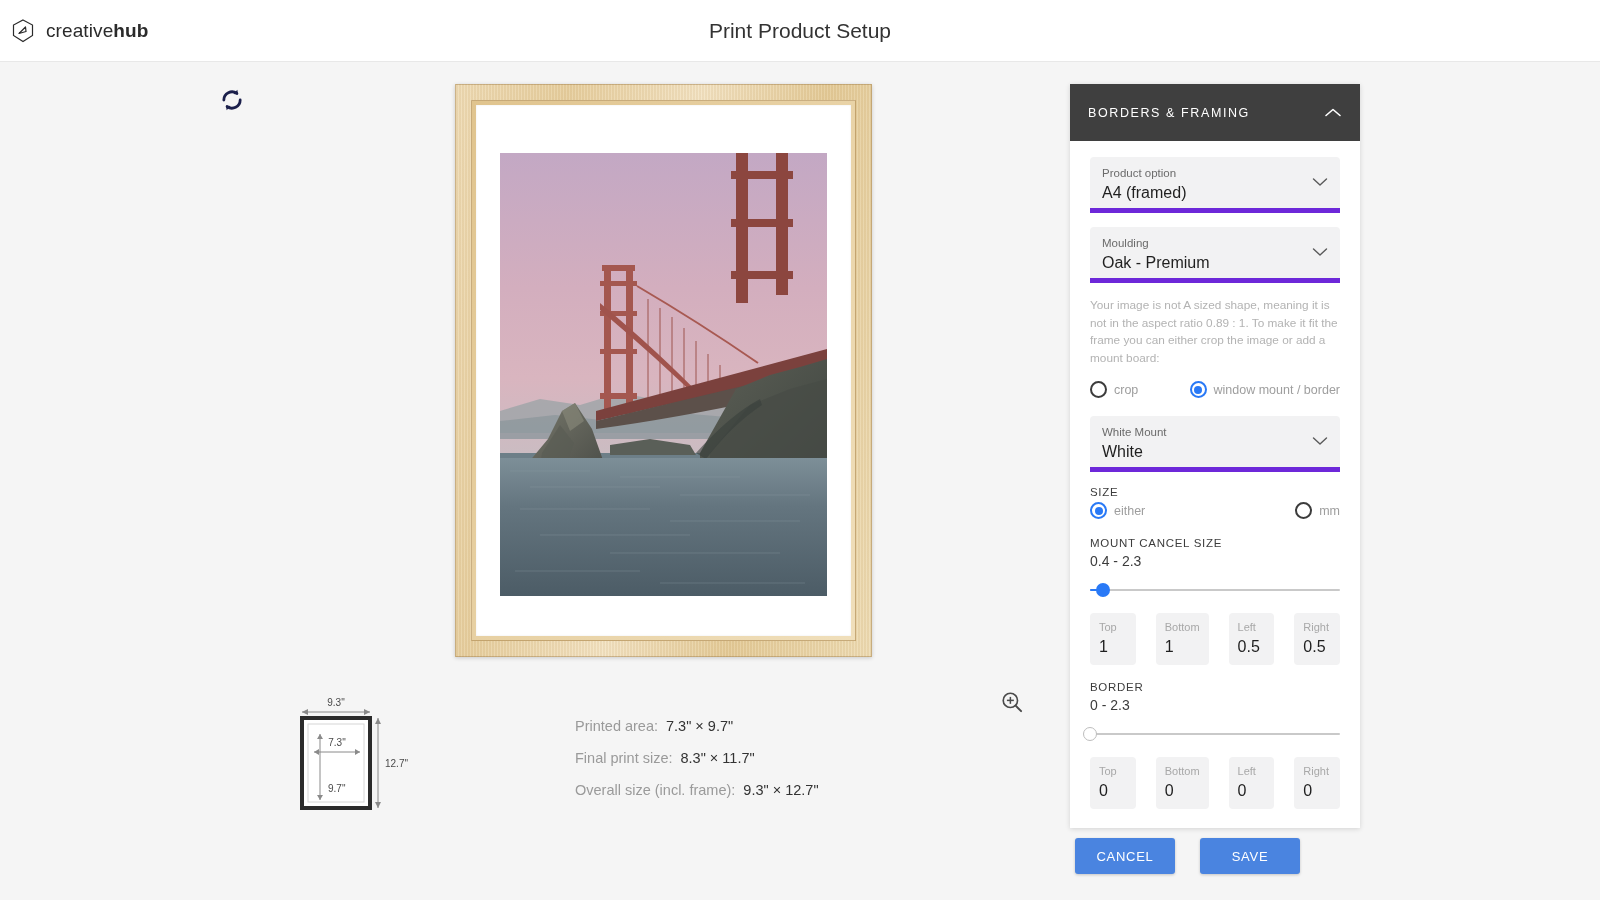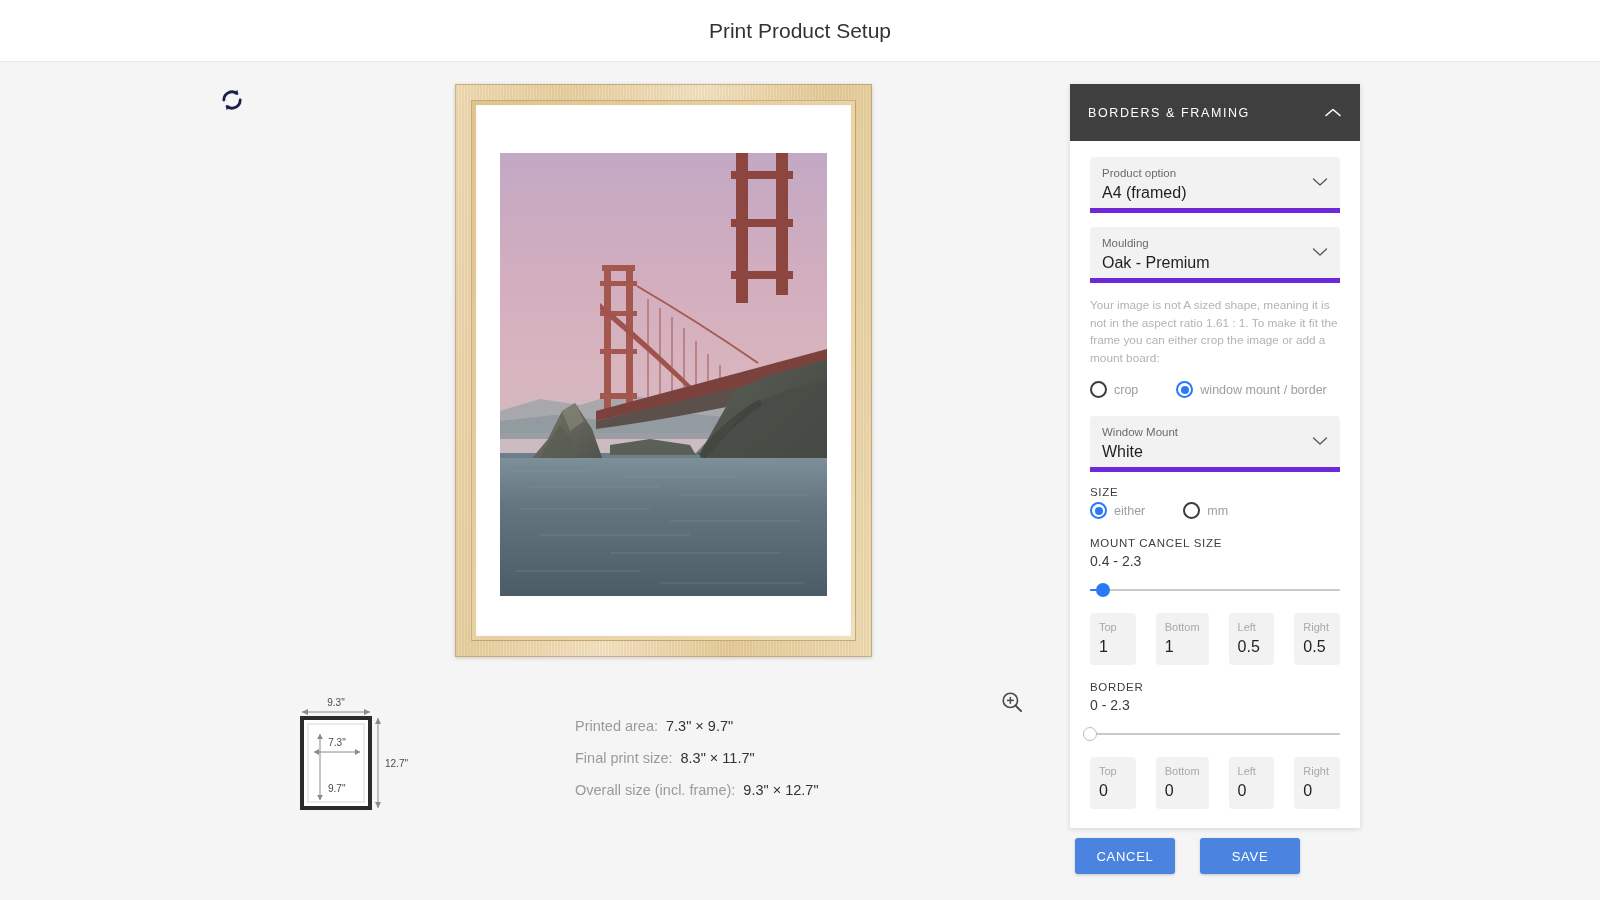--- a/index.html
+++ b/index.html
@@ -133,21 +133,21 @@
   .chev {
     position: absolute; right: 12px; top: 20px;
     width: 16px; height: 10px;
   }
 
   .helptext {
     font-size: 11.8px; line-height: 17.5px; color: #b3b3b3;
     margin: 2px 0 14px 0;
   }
 
-  .radio-row { display: flex; align-items: center; gap: 22px; margin-bottom: 18px; }
+  .radio-row { display: flex; align-items: center; gap: 22px; margin-bottom: 18px; justify-content: space-between; }
   .radio-item { display: flex; align-items: center; gap: 7px; cursor: pointer; }
   .radio-item.spaced { margin-left: 16px; }
   .radio-outer {
     width: 17px; height: 17px; border-radius: 50%;
     border: 2px solid #3c3c3c; background: #fff;
     display: flex; align-items: center; justify-content: center;
   }
   .radio-outer.on { border-color: #2979f6; }
   .radio-dot { width: 8px; height: 8px; border-radius: 50%; background: #2979f6; }
   .radio-label { font-size: 12.5px; color: #9e9e9e; }
@@ -198,20 +198,27 @@
     font-family: "Liberation Sans", sans-serif;
     font-size: 13px; letter-spacing: .7px;
     cursor: pointer;
     box-shadow: 0 1px 3px rgba(0,0,0,.2);
   }
 </style>
 </head>
 <body>
 
 <div class="topbar">
+  <div class="brand">
+    <svg class="brand-mark" viewBox="0 0 26 26">
+      <path d="M13 2 L22.5 7 V17.5 L13 23.5 L3.5 17.5 V7 Z" fill="none" stroke="#2b2b2b" stroke-width="1.2"></path>
+      <path d="M9 15.5 L15.5 9 L16 13.5 Z" fill="none" stroke="#2b2b2b" stroke-width="1.2" stroke-linejoin="round"></path>
+    </svg>
+    <span class="brand-text"><span>creative</span><b>hub</b></span>
+  </div>
   <div class="page-title">Print Product Setup</div>
 </div>
 
 <div class="stage">
 
   <div class="refresh-btn">
     <svg viewBox="0 0 24 24" width="28" height="28">
       <path d="M19 12a7 7 0 0 1-11.2 5.6" fill="none" stroke="#1b1f4b" stroke-width="2.4" stroke-linecap="round"></path>
       <path d="M5 12a7 7 0 0 1 11.2-5.6" fill="none" stroke="#1b1f4b" stroke-width="2.4" stroke-linecap="round"></path>
       <path d="M16.6 3.2 L17.2 7.2 L13.2 6.9 Z" fill="#1b1f4b"></path>
@@ -386,37 +393,37 @@
       </div>
 
       <div class="select-field">
         <div class="select-label">Moulding</div>
         <div class="select-value">Oak - Premium</div>
         <svg class="chev" viewBox="0 0 16 10">
           <path d="M1.5 2 L8 8 L14.5 2" fill="none" stroke="#5a5a5a" stroke-width="1.4" stroke-linecap="round" stroke-linejoin="round"></path>
         </svg>
       </div>
 
-      <div class="helptext">Your image is not A sized shape, meaning it is not in the aspect ratio 1.61 : 1. To make it fit the frame you can either crop the image or add a mount board:</div>
+      <div class="helptext">Your image is not A sized shape, meaning it is not in the aspect ratio 0.89 : 1. To make it fit the frame you can either crop the image or add a mount board:</div>
 
       <div class="radio-row">
         <div class="radio-item">
           <span class="radio-outer"></span>
           <span class="radio-label">crop</span>
         </div>
         <div class="radio-item spaced">
           <span class="radio-outer on">
               <span class="radio-dot"></span>
             </span>
           <span class="radio-label">window mount / border</span>
         </div>
       </div>
 
       <div class="select-field">
-        <div class="select-label">Window Mount</div>
+        <div class="select-label">White Mount</div>
         <div class="select-value">White</div>
         <svg class="chev" viewBox="0 0 16 10">
           <path d="M1.5 2 L8 8 L14.5 2" fill="none" stroke="#5a5a5a" stroke-width="1.4" stroke-linecap="round" stroke-linejoin="round"></path>
         </svg>
       </div>
 
       <div class="section-cap">SIZE</div>
       <div class="radio-row">
         <div class="radio-item">
           <span class="radio-outer on">

